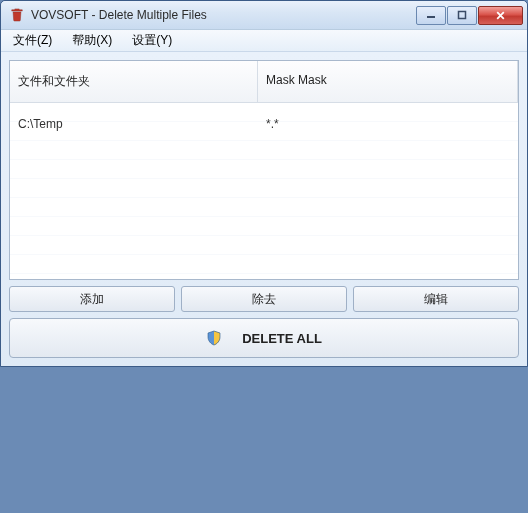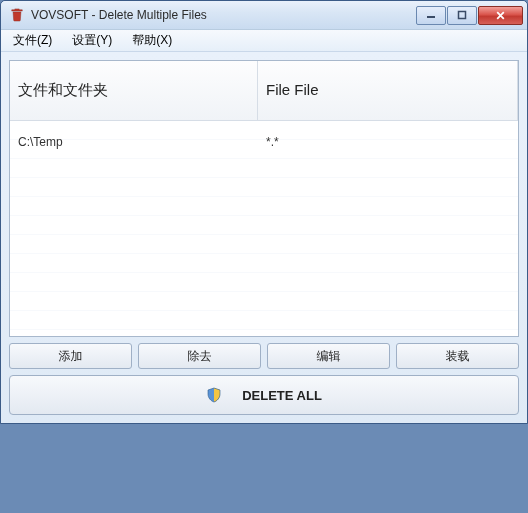--- a/index.html
+++ b/index.html
@@ -1,30 +1,30 @@
 <!DOCTYPE html>
 <html><head>
 <meta charset="utf-8">
 <style>
 * { box-sizing: border-box; margin: 0; padding: 0; }
 body { font-family: "Microsoft YaHei","Segoe UI",Tahoma,sans-serif; font-size: 12px; background: #6b8bb5; width: 528px; height: 513px; overflow: hidden; }
-.window { width: 528px; height: 424px; background: linear-gradient(to bottom,#dde8f6 0%,#d5e3f3 100%); border: 1px solid #3b5b87; border-radius: 5px 5px 0 0; display: flex; flex-direction: column; }
+.window { width: 528px; height: 367px; background: linear-gradient(to bottom,#dde8f6 0%,#d5e3f3 100%); border: 1px solid #3b5b87; border-radius: 5px 5px 0 0; display: flex; flex-direction: column; }
 .titlebar { height: 29px; display: flex; align-items: center; padding: 0 4px 0 8px; background: linear-gradient(to bottom,#eaf1fb 0%,#d9e6f5 40%,#c9dbf0 100%); border-bottom: 1px solid #b8cce0; border-radius: 5px 5px 0 0; }
 .titlebar .icon { width: 16px; height: 16px; margin-right: 6px; display:flex; align-items:center; justify-content:center;}
 .titlebar .title { flex: 1; color: #2b2b2b; font-size: 12px; }
 .win-controls { display: flex; gap: 1px; }
 .win-btn { width: 30px; height: 19px; border-radius: 2px; display: flex; align-items: center; justify-content: center; font-size: 10px; cursor: pointer; border: 1px solid #6a88b0; }
 .win-btn.min,.win-btn.max { background: linear-gradient(to bottom,#e6eefb,#c3d6ef); color:#3a4b66;}
 .win-btn.close { width:45px; background: linear-gradient(to bottom,#f2a09a,#d9544b 45%,#c33a31 55%,#d66057); border:1px solid #8a2e26; color:#fff;}
 .menubar { height: 22px; display: flex; align-items: center; background: linear-gradient(to bottom,#f6f9fd,#e6eff9); border-bottom: 1px solid #c9d8ea; padding: 0 4px; gap:4px;}
 .menu-item { padding: 2px 8px; cursor: pointer; border-radius:2px;}
 .client { flex:1; padding: 8px; display:flex; flex-direction:column; gap:6px; background: linear-gradient(to bottom,#e9f1fb,#dfeaf6);}
 .listview { flex:1; border:1px solid #a8b8cc; background:#fff; display:flex; flex-direction:column; overflow:hidden;}
 .lv-header { display:flex; background: linear-gradient(to bottom,#fdfdfe,#f0f3f7); border-bottom:1px solid #d6dde6; }
-.lv-header .col { padding:20px 8px; border-right:1px solid #d6dde6; font-size:15px; color:#222; }
+.lv-header .col { padding:12px 8px; border-right:1px solid #d6dde6; font-size:12px; color:#222; }
 .col.path { flex:0 0 248px; }
 .col.mask { flex:1; }
 .lv-body { flex:1; background: repeating-linear-gradient(to bottom,#fff 0,#fff 18px,#f7f9fc 18px,#f7f9fc 19px); }
 .lv-row { display:flex; }
 .lv-row .cell { padding:14px 8px; font-size:12px; color:#333; }
 .cell.path { flex:0 0 248px; }
 .cell.mask { flex:1; }
 .btn-row { display:flex; gap:6px; }
 .btn { flex:1; height:26px; background: linear-gradient(to bottom,#f7f9fc,#e3e9f1); border:1px solid #9fb0c6; border-radius:3px; display:flex; align-items:center; justify-content:center; font-size:12px; cursor:pointer; color:#222;}
 .big-btn { height:40px; background: linear-gradient(to bottom,#f7f9fc,#e3e9f1); border:1px solid #9fb0c6; border-radius:4px; display:flex; align-items:center; justify-content:center; gap:20px; font-weight:bold; font-size:13px; cursor:pointer; color:#222;}
@@ -56,44 +56,43 @@
       <div class="win-btn close">
         <svg width="11" height="11" viewBox="0 0 10 10">
             <path d="M2 2l6 6M8 2l-6 6" stroke="#fff" stroke-width="1.6"></path>
           </svg>
       </div>
     </div>
   </div>
 
   <div class="menubar">
     <div class="menu-item">文件(Z)</div>
+    <div class="menu-item">帮助(X)</div>
     <div class="menu-item">设置(Y)</div>
-    <div class="menu-item">帮助(X)</div>
   </div>
 
   <div class="client">
 
     <div class="listview">
       <div class="lv-header">
         <div class="col path">文件和文件夹</div>
-        <div class="col mask">File File</div>
+        <div class="col mask">Mask Mask</div>
       </div>
       <div class="lv-body">
         <div class="lv-row">
           <div class="cell path">C:\Temp</div>
           <div class="cell mask">*.*</div>
         </div>
       </div>
     </div>
 
     <div class="btn-row">
       <div class="btn">添加</div>
       <div class="btn">除去</div>
       <div class="btn">编辑</div>
-      <div class="btn">装载</div>
     </div>
 
     <div class="big-btn">
       <span class="shield-icon">
         <svg width="16" height="16" viewBox="0 0 16 16">
           <path d="M8 1l6 2v4c0 4-3 7-6 8-3-1-6-4-6-8V3l6-2z" fill="#5b93d6"></path>
           <path d="M8 1v14c3-1 6-4 6-8V3L8 1z" fill="#f5c542"></path>
           <path d="M8 1l6 2v4c0 4-3 7-6 8-3-1-6-4-6-8V3l6-2z" fill="none" stroke="#2b5a8a" stroke-width="0.6"></path>
         </svg>
       </span>

